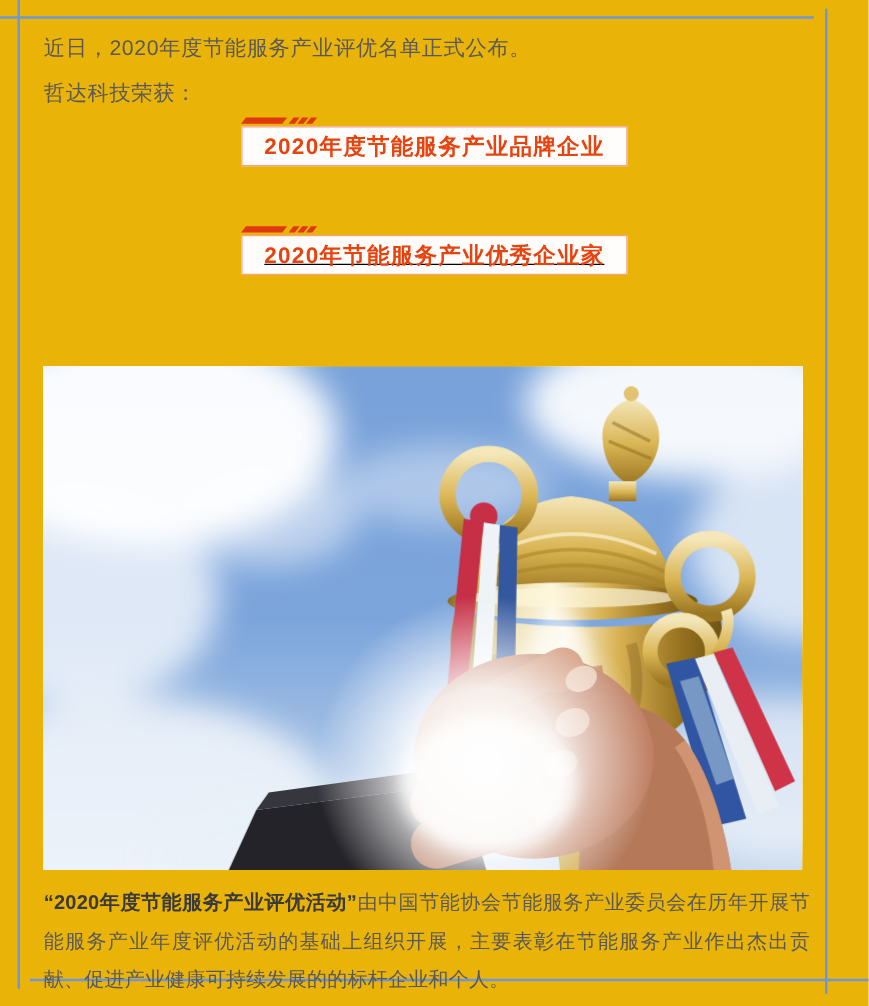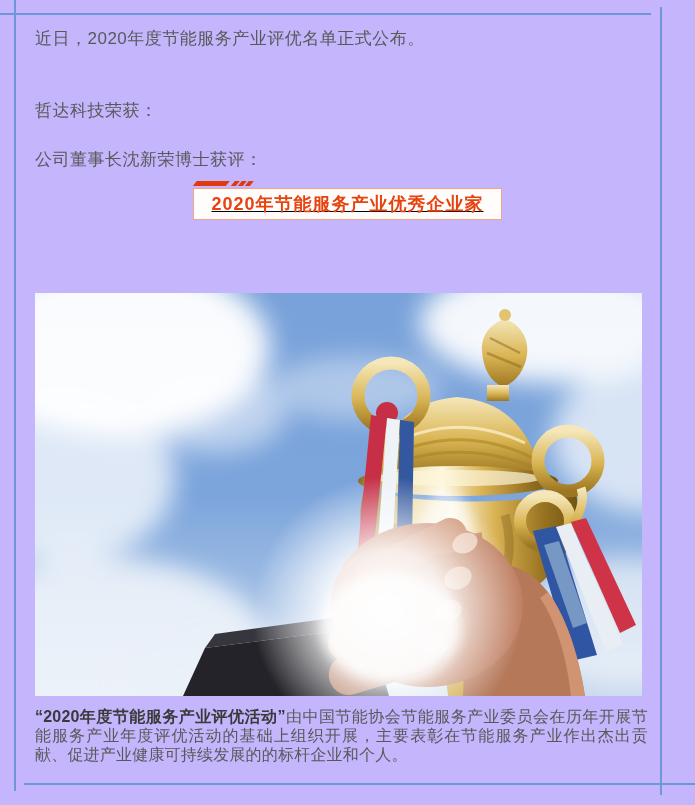--- a/index.html
+++ b/index.html
@@ -1,37 +1,37 @@
 <!DOCTYPE html>
 <html><head>
 <meta charset="utf-8">
 <style>
   * { margin:0; padding:0; box-sizing:border-box; }
   html,body { background:#ffffff; }
   .page {
     position:relative;
     width:695px; height:805px;
-    background:#c4b5fd;
+    background:#eab308;
     font-family:"Liberation Sans","DejaVu Sans",sans-serif;
     overflow:hidden;
   }
   
   .frame { position:absolute; background:#6d97d8; }
   .frame-top    { left:0;   top:13px;  width:651px; height:1.5px; }
   .frame-left   { left:14px; top:0;    width:1.5px; height:791px; }
   .frame-right  { left:660px; top:7px; width:1.5px; height:788px; }
   .frame-bottom { left:24px; top:783px; width:671px; height:1.5px; }
 
   .para {
     position:absolute; left:35px;
     font-size:17px; line-height:24px;
     color:#595959; letter-spacing:0.5px;
   }
   .p-intro    { top:27px; }
-  .p-company  { top:63px;margin-top:36px; }
+  .p-company  { top:63px; }
   .p-chairman { top:148px; }
   .p-summary  { top:238px; width:612px; }
 
   .badge-row {
     position:absolute; left:0; width:100%;
     display:flex; justify-content:center;
   }
   .badge-row-1 { top:101px; }
   .badge-row-2 { top:188px;text-decoration:underline; }
   .badge {
@@ -54,42 +54,52 @@
 
   .photo {
     position:absolute; left:35px; top:293px;
     width:607px; height:403px;
     overflow:hidden;
   }
   .photo svg { display:block; }
 
   .caption {
     position:absolute; left:35px; top:707px; width:613px;
-    font-size:16px; line-height:19px;
+    font-size:16px; line-height:31px;
     color:#595959; letter-spacing:0.2px;
     text-align:justify;
   }
   .caption strong { color:#3a3a3a; font-weight:bold; }
 </style>
 </head>
 <body>
 
 <div class="page">
 
   <div class="frame frame-top"></div>
   <div class="frame frame-left"></div>
   <div class="frame frame-right"></div>
   <div class="frame frame-bottom"></div>
 
   <p class="para p-intro">近日，2020年度节能服务产业评优名单正式公布。</p>
 
   <p class="para p-company">哲达科技荣获：</p>
 
-
-  <p class="para p-chairman">公司董事长沈新荣博士获评：</p>
+  <div class="badge-row badge-row-1">
+    <div class="badge">
+      <span class="deco">
+        <span class="bar"></span>
+          <span class="s1"></span>
+          <span class="s2"></span>
+          <span class="s3"></span>
+      </span>
+      <span>2020年度节能服务产业品牌企业</span>
+    </div>
+  </div>
+
 
   <div class="badge-row badge-row-2">
     <div class="badge">
       <span class="deco">
         <span class="bar"></span>
           <span class="s1"></span>
           <span class="s2"></span>
           <span class="s3"></span>
       </span>
       <span>2020年节能服务产业优秀企业家</span>

